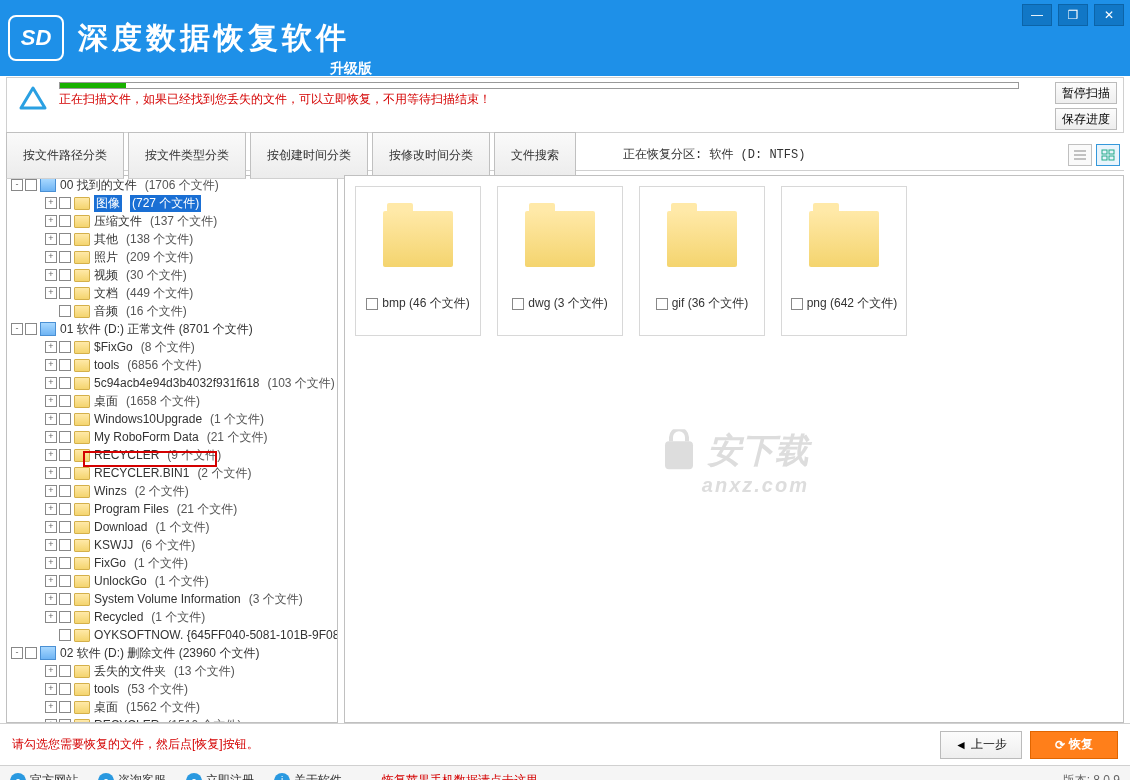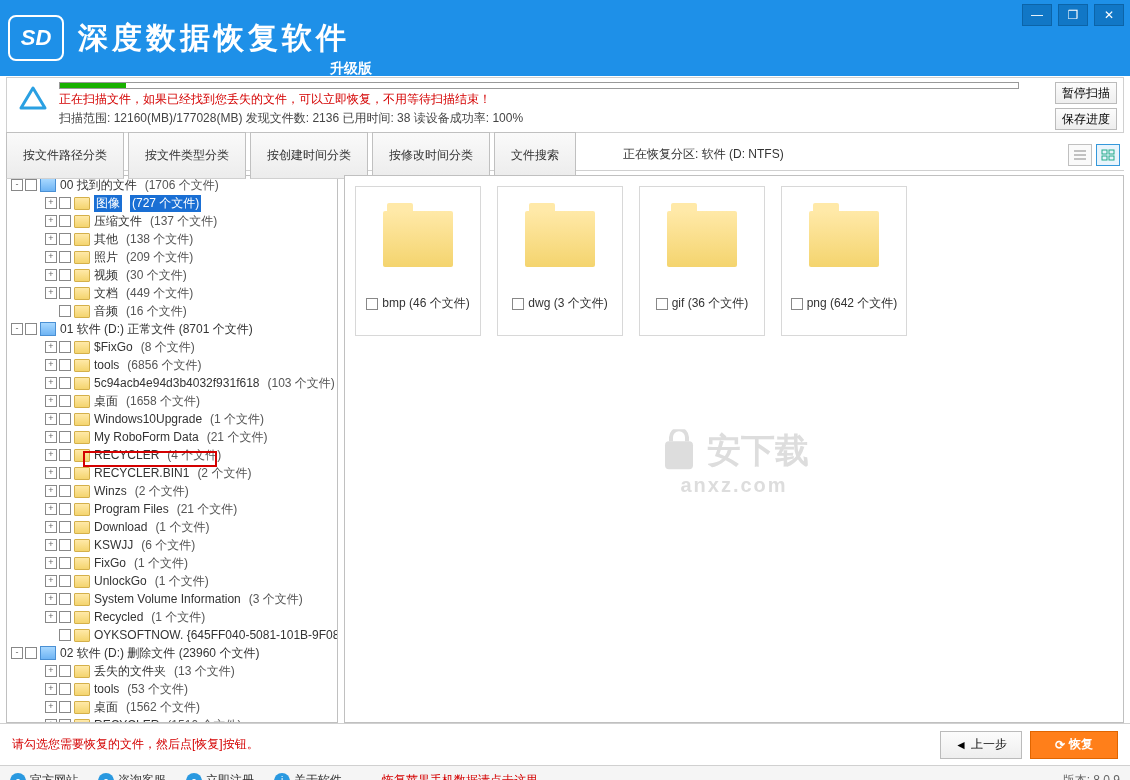--- a/index.html
+++ b/index.html
@@ -19,21 +19,21 @@
 .progress { height: 7px; border: 1px solid #999; width: 960px; background: #fff; position: relative; }
 .progress .fill { height: 100%; background: #18b000; width: 6.9%; }
 .scanmsg { color: #d40000; font-size: 12px; margin-top: 2px; }
 .scanstats { color: #444; font-size: 12px; margin-top: 2px; }
 .scanbtns { position: absolute; right: 6px; top: 4px; display: flex; flex-direction: column; gap: 4px; }
 .sbtn { width: 62px; height: 22px; border: 1px solid #bbb; background: linear-gradient(#fcfcfc,#eee); font-size: 12px; cursor: pointer; }
 
 .tabs { height: 32px; margin: 6px 6px 0 6px; display: flex; align-items: center; gap: 4px; border-bottom: 1px solid #d0d0d0; }
 .tab { padding: 14px 16px; border: 1px solid #c0c0c0; border-bottom: 1px solid #d0d0d0; background: linear-gradient(#fafafa,#ececec); cursor: pointer; font-size: 12px; position: relative; top: 1px; }
 .tab.sep { margin-right: 3px; }
-.partinfo { margin-left: 40px; font-size: 12px; color: #333; }
+.partinfo { margin-left: 40px; font-size: 12px; color: #333; font-family: Liberation Mono, monospace; }
 .viewbtns { margin-left: auto; display: flex; gap: 4px; margin-right: 4px; }
 .viewbtn { width: 24px; height: 22px; border: 1px solid #c0c0c0; background: #fafafa; display: flex; align-items: center; justify-content: center; cursor: pointer; }
 .viewbtn.active { border-color: #3498db; background: #e8f4fc; }
 
 .content { display: flex; margin: 4px 6px 0 6px; height: 548px; }
 .tree { width: 332px; border: 1px solid #c0c0c0; overflow-y: scroll; overflow-x: hidden; background: #fff; }
 .tree-row { height: 18px; display: flex; align-items: center; white-space: nowrap; font-size: 12px; padding-left: 4px; }
 .tree-row .exp { width: 12px; height: 12px; border: 1px solid #888; font-size: 9px; line-height: 9px; text-align: center; margin-right: 2px; color: #666; cursor: pointer; flex-shrink: 0; }
 .tree-row .noexp { width: 12px; margin-right: 2px; flex-shrink: 0; }
 .tree-row .cb { width: 12px; height: 12px; border: 1px solid #888; margin-right: 3px; background: #fff; cursor: pointer; flex-shrink: 0; }
@@ -44,21 +44,21 @@
 .tree-row.sel .lbl, .tree-row.sel .cnt { background: #1a6fd4; color: #fff; padding: 0 2px; }
 
 .grid { flex: 1; border: 1px solid #c0c0c0; margin-left: 6px; background: #fff; padding: 10px; position: relative; overflow: auto; }
 .folders { display: flex; gap: 16px; }
 .fitem { width: 126px; height: 150px; border: 1px solid #d8d8d8; display: flex; flex-direction: column; align-items: center; padding-top: 24px; }
 .fitem .bigf { width: 70px; height: 56px; background: linear-gradient(#ffe9a8,#f4d46e); border-radius: 2px; position: relative; }
 .fitem .bigf:before { content:""; position:absolute; top:-8px; left:4px; width:26px; height:8px; background:#ffe9a8; border-radius:2px 2px 0 0; }
 .fitem .fname { margin-top: 28px; font-size: 12px; display: flex; align-items: center; gap: 4px; }
 .fitem .fcb { width: 12px; height: 12px; border: 1px solid #888; }
 
-.watermark { position: absolute; left: 50%; top: 50%; transform: translate(-50%,-30%); color: #ddd; font-size: 34px; font-weight: bold; text-align: center; pointer-events: none; }
+.watermark { position: absolute; left: 50%; top: 50%; transform: translate(-50%,-30%); color: #ddd; font-size: 34px; font-weight: bold; text-align: right; pointer-events: none; font-style: italic; }
 .watermark .wm2 { font-size: 20px; letter-spacing: 2px; }
 
 .footer1 { height: 42px; border-top: 1px solid #d0d0d0; display: flex; align-items: center; padding: 0 12px; }
 .hint { color: #d40000; font-size: 12px; }
 .btn { height: 28px; padding: 0 14px; border: 1px solid #bbb; background: linear-gradient(#fcfcfc,#eee); cursor: pointer; font-size: 12px; display: flex; align-items: center; gap: 4px; }
 .btn.primary { background: #ff7f1a; border-color: #e06500; color: #fff; font-weight: bold; padding: 0 24px; }
 
 .footer2 { height: 30px; border-top: 1px solid #d0d0d0; background: #f5f5f5; display: flex; align-items: center; padding: 0 10px; gap: 20px; font-size: 12px; }
 .flink { display: flex; align-items: center; gap: 4px; color: #333; cursor: pointer; }
 .fcirc { width: 16px; height: 16px; border-radius: 50%; background: #2a99e0; display: flex; align-items: center; justify-content: center; color: #fff; font-size: 10px; }
@@ -90,21 +90,20 @@
 
 <div class="scanbar">
   <svg class="sicon" viewBox="0 0 40 40">
       <path fill="none" stroke="#2aa0e2" stroke-width="3" d="M20 6 L32 26 L8 26 Z" stroke-linejoin="round"></path>
     </svg>
   <div class="mid">
     <div class="progress">
         <div class="fill"></div>
       </div>
     <div class="scanmsg">正在扫描文件，如果已经找到您丢失的文件，可以立即恢复，不用等待扫描结束！</div>
-    <div class="scanstats">扫描范围: 12160(MB)/177028(MB)     发现文件数: 2136     已用时间: 38     读设备成功率: 100%</div>
   </div>
   <div class="scanbtns">
     <button class="sbtn">暂停扫描</button>
     <button class="sbtn">保存进度</button>
   </div>
 </div>
 
 <div class="tabs">
   <div class="tab">按文件路径分类</div>
   <div class="tab">按文件类型分类</div>
@@ -234,21 +233,21 @@
         <span class="cb"></span>
         <span class="fico"></span>
         <span class="lbl">My RoboForm Data</span>
         <span class="cnt">(21 个文件)</span>
       </div>
     <div class="tree-row" style="padding-left:38px">
         <span class="exp">+</span>
         <span class="cb"></span>
         <span class="fico"></span>
         <span class="lbl">RECYCLER</span>
-        <span class="cnt">(4 个文件)</span>
+        <span class="cnt">(9 个文件)</span>
       </div>
     <div class="tree-row" style="padding-left:38px">
         <span class="exp">+</span>
         <span class="cb"></span>
         <span class="fico"></span>
         <span class="lbl">RECYCLER.BIN1</span>
         <span class="cnt">(2 个文件)</span>
       </div>
     <div class="tree-row" style="padding-left:38px">
         <span class="exp">+</span>

